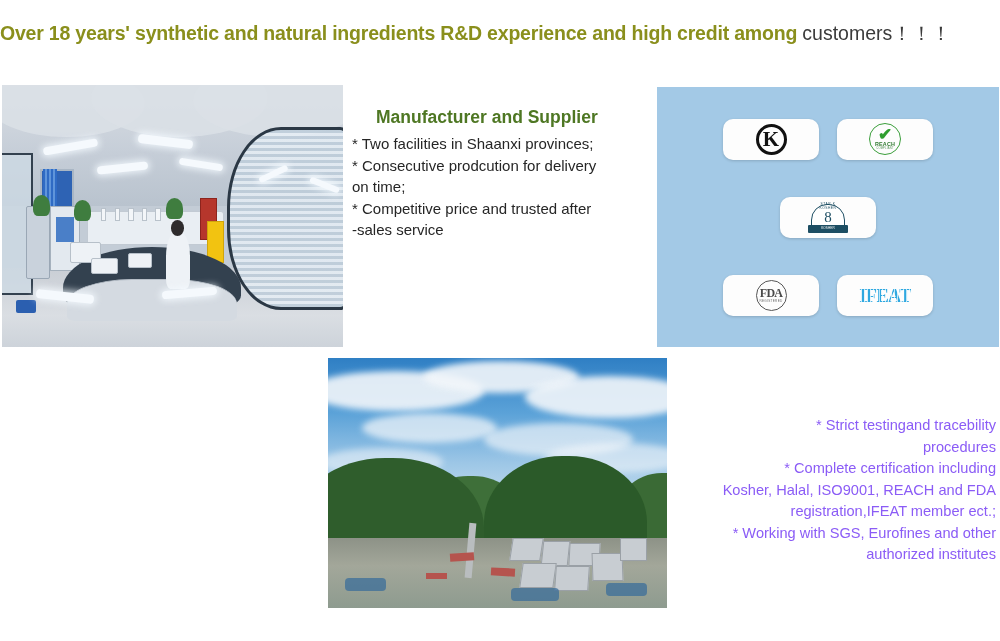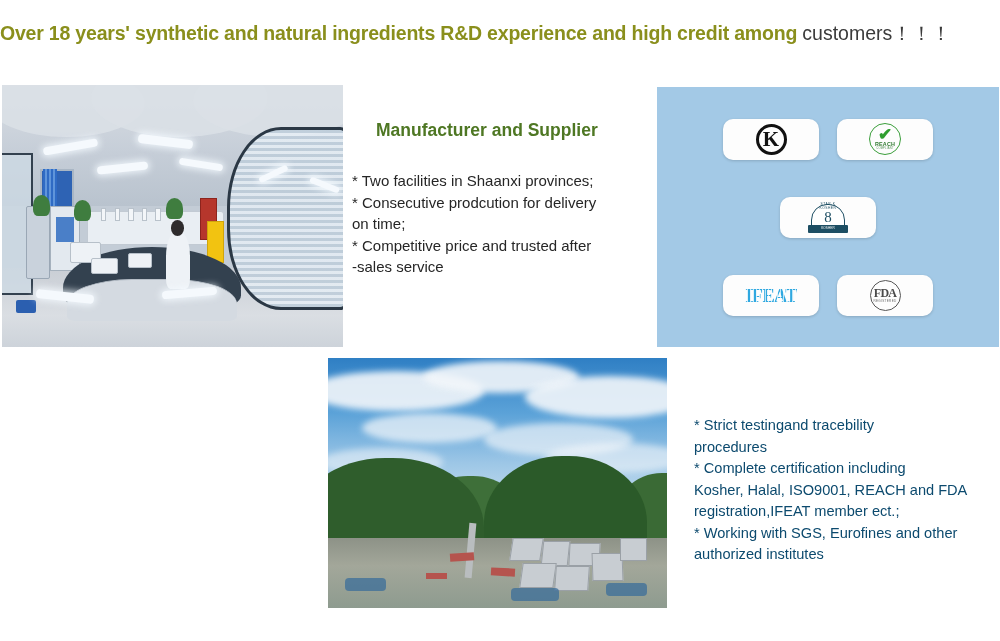--- a/index.html
+++ b/index.html
@@ -109,32 +109,32 @@
                        border-radius:2px; }
   .lab-photo .i1 { left:20%; top:60%; width:9%; height:8%; }
   .lab-photo .i2 { left:26%; top:66%; width:8%; height:6%; }
   .lab-photo .i3 { left:37%; top:64%; width:7%; height:6%; }
   .lab-photo .bluebox{ position:absolute; left:4%; top:82%; width:6%; height:5%;
                        background:#2b5fb0; border-radius:2px; }
 
   
   .block-mfr {
     position: absolute;
-    left: 352px; top: 118px;
+    left: 352px; top: 105px;
     width: 300px;
   }
   .block-mfr .sec-title {
     color: #4e7723;
     font-weight: bold;
     font-size: 17.5px;
     line-height: 24px;
     padding-left: 24px;
   }
   .block-mfr .sec-body {
-    margin-top: 28px;
+    margin-top: 4px;
     color: #262626;
     font-size: 15px;
     line-height: 21.5px;
     white-space: pre-line;
   }
 
   
   .cert-panel {
     position: absolute;
     left: 657px; top: 87px;
@@ -315,24 +315,25 @@
   .block-qa .sec-title {
     color: #8a8f1c;
     font-weight: bold;
     font-size: 17.5px;
     line-height: 24px;
     text-align: center;
     padding-right: 10px;
   }
   .block-qa .sec-body {
     margin-top: 17px;
-    color: #0c4a6e;
+    color: #8b5cf6;
     font-size: 14.6px;
     line-height: 21.5px;
     white-space: pre-line;
+    text-align: right;
   }
 </style>
 </head>
 <body>
 
 <div class="page">
 
   <div class="headline">
     <span class="hl-main">Over 18 years' synthetic and natural ingredients R&amp;D experience and high credit among </span><span class="hl-tail">customers！！！</span>
   </div>
@@ -409,27 +410,27 @@
             <div class="dome">
               <span class="num">8</span>
             </div>
             <span class="bar">KOSHER</span>
           </div>
         </div>
       </div>
 
       <div class="cert-row">
         <div class="cert-card">
-          <div class="badge-ifeat">IFEAT</div>
-        </div>
-        <div class="cert-card">
           <div class="badge-fda">
             <span class="fd">FDA</span>
             <span class="rg">REGISTERED</span>
           </div>
+        </div>
+        <div class="cert-card">
+          <div class="badge-ifeat">IFEAT</div>
         </div>
       </div>
 
     </div>
   </div>
 
 
   <div class="town-photo">
     <div class="tp-sky"></div>
     <div class="cloud cl1"></div>

